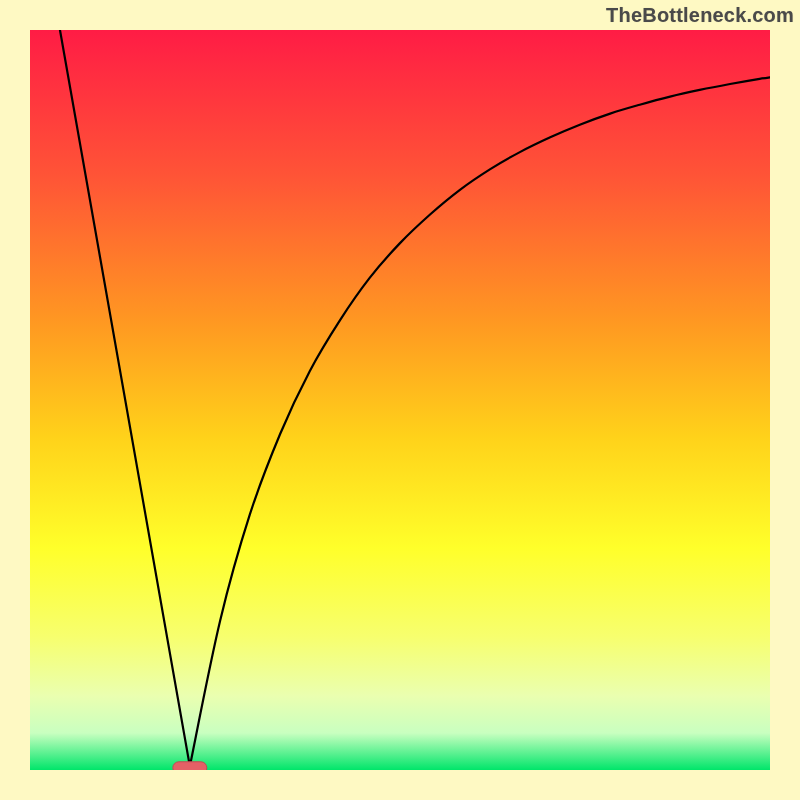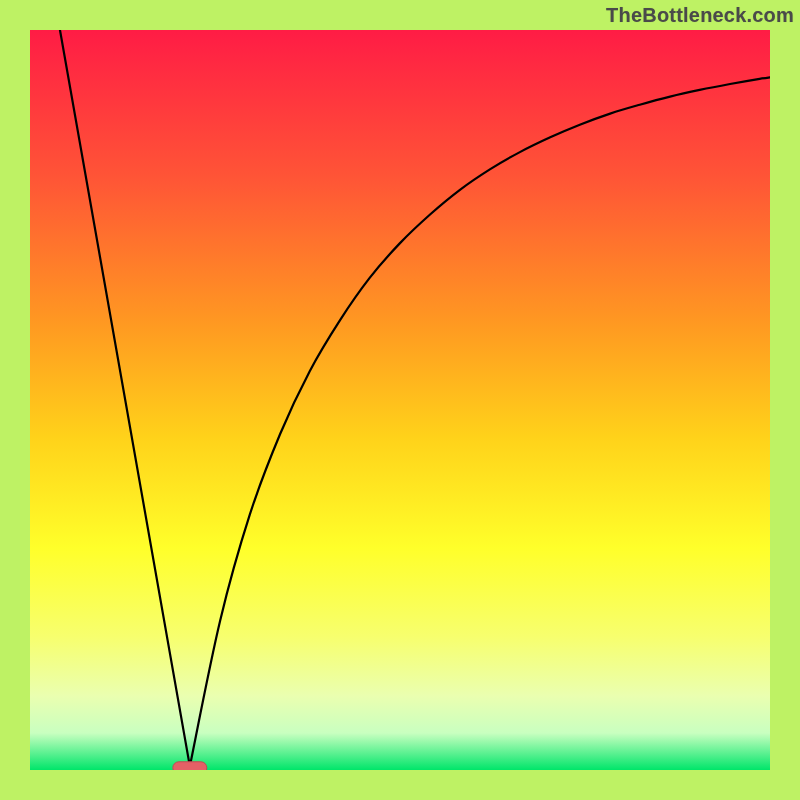--- a/index.html
+++ b/index.html
@@ -8,21 +8,21 @@
     width: 800px;
     height: 800px;
     background: #000;
     overflow: hidden;
     font-family: Arial, Helvetica, sans-serif;
   }
   .frame {
     position: relative;
     width: 800px;
     height: 800px;
-    background: #bef264;
+    background: #fef9c3;
   }
   .plot {
     position: absolute;
     left: 30px;
     top: 30px;
     width: 740px;
     height: 740px;
     overflow: hidden;
   }
   .watermark {

